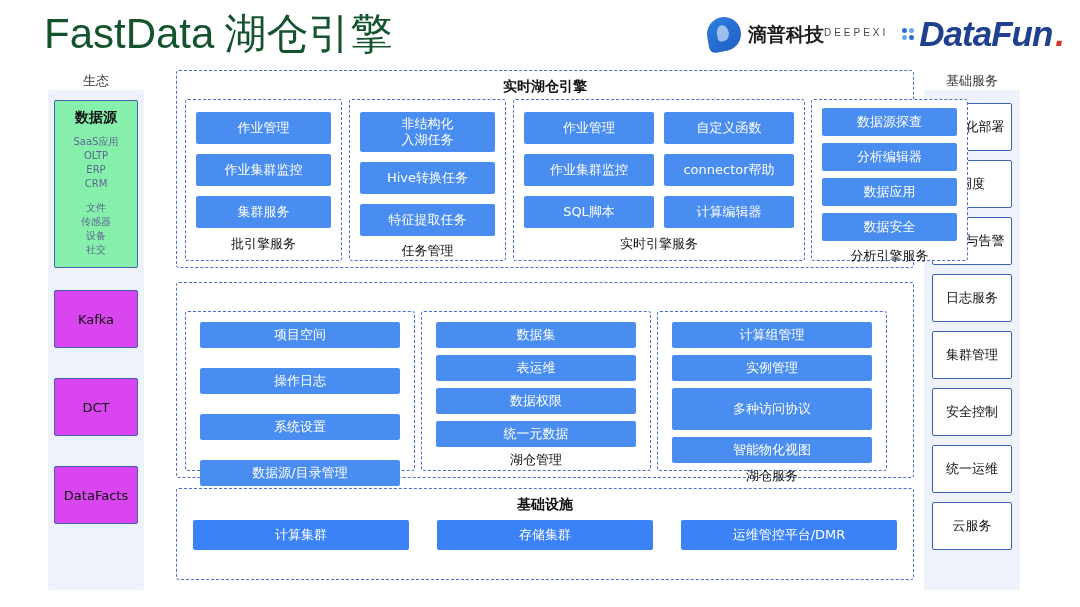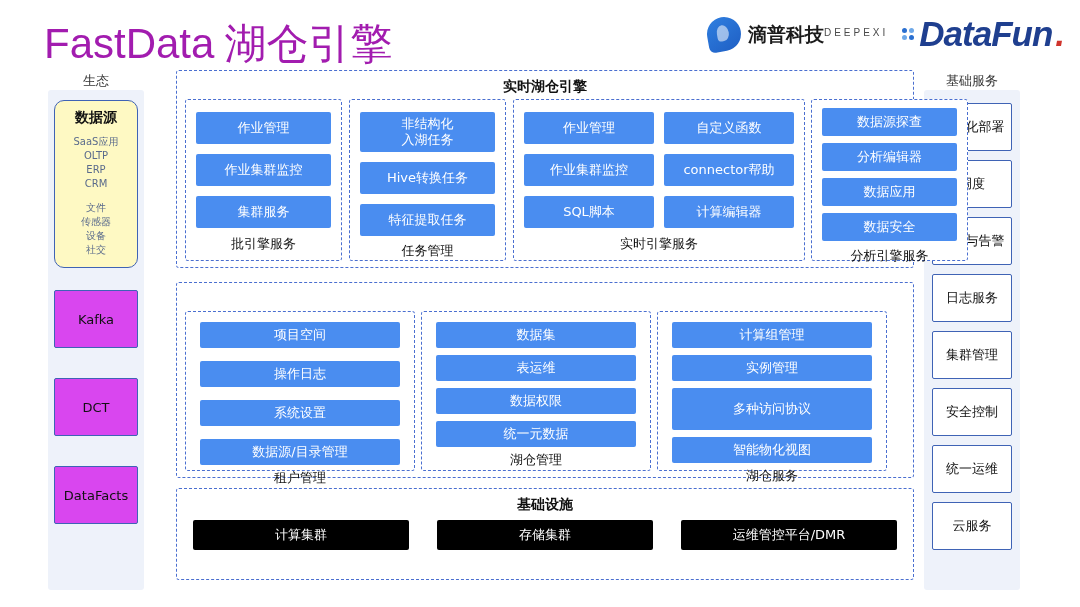--- a/index.html
+++ b/index.html
@@ -10,21 +10,21 @@
     color:#1a1a1a;
     overflow:hidden;
     position:relative;
   }
   
   .header{
     position:absolute;left:0;top:0;width:1080px;height:66px;
   }
   .title{
     position:absolute;left:44px;top:8px;
-    font-size:42px;line-height:72px;font-weight:400;color:#a21caf;
+    font-size:42px;line-height:52px;font-weight:400;color:#14532d;
     white-space:nowrap;
   }
   .title .en{font-family:"Liberation Sans",sans-serif;}
   .title .cn{font-family:"DejaVu Sans",sans-serif;margin-left:10px;}
   .logos{
     position:absolute;right:16px;top:14px;display:flex;align-items:center;gap:14px;
   }
   .logo-deepexi{display:flex;align-items:center;gap:7px;}
   .drop{
     width:34px;height:34px;border-radius:50% 50% 50% 6px;
@@ -55,22 +55,22 @@
     font-family:"DejaVu Sans",sans-serif;
   }
   .side-col{
     position:absolute;top:70px;width:96px;
     background:#eef2fa;border-radius:3px;
     padding:4px 0 8px 0;
   }
   .side-left{left:48px;height:508px;}
   .side-right{left:924px;height:508px;}
   .eco-box{
-    margin:6px 6px 0 6px;border:1px solid #3f63b5;border-radius:10px;
-    background:#fef9c3;padding:8px 4px 10px 4px;text-align:center;
+    margin:6px 6px 0 6px;border:1px solid #3f63b5;border-radius:2px;
+    background:#86efac;padding:8px 4px 10px 4px;text-align:center;
   }
   .eco-title{font-size:14px;font-weight:700;color:#111;font-family:"DejaVu Sans",sans-serif;margin-bottom:8px;}
   .eco-group{font-size:10px;color:#5a6b8c;line-height:14px;font-family:"DejaVu Sans",sans-serif;}
   .eco-gap{height:10px;}
   .eco-simple{
     margin:16px 6px 0 6px;border:1px solid #3f63b5;border-radius:2px;background:#d946ef;
     height:56px;display:flex;align-items:center;justify-content:center;
     font-size:13px;color:#111;font-family:"DejaVu Sans",sans-serif;text-align:center;padding:0 4px;
   }
   .svc-item{
@@ -96,21 +96,21 @@
     font-size:13px;color:#111;font-family:"DejaVu Sans",sans-serif;
     margin-top:auto;margin-bottom:7px;
   }
   .chip{
     background:#4a8df0;color:#fff;border-radius:2px;
     display:flex;align-items:center;justify-content:center;text-align:center;
     font-size:13px;font-family:"DejaVu Sans",sans-serif;line-height:16px;
     width:100%;height:32px;box-sizing:border-box;
   }
   .chip.tall{height:40px;}
-  .chip.light{background:#000000;}
+  .chip.light{background:#3b82f6;}
 
   
   #panel-engine{left:176px;top:70px;width:736px;height:196px;}
   #grp-batch{left:8px;top:28px;width:155px;height:160px;}
   #grp-task{left:172px;top:28px;width:155px;height:160px;}
   #grp-rt{left:336px;top:28px;width:290px;height:160px;}
   #grp-analy{left:634px;top:28px;width:155px;height:160px;}
   .two-col{display:flex;gap:10px;width:100%;}
   .two-col .chip{width:50%;}
 
@@ -235,21 +235,21 @@
       <div class="chip" style="height:28px;">数据应用</div>
       <div class="chip" style="height:28px;">数据安全</div>
     </div>
     <div class="group-label">分析引擎服务</div>
   </div>
 </div>
 
 <div class="panel" id="panel-base">
 
   <div class="group" id="grp-tenant">
-    <div class="group-body" style="gap:13px;padding:10px 14px 4px 14px;">
+    <div class="group-body" style="gap:20px;padding:10px 14px 4px 14px;">
       <div class="chip" style="height:26px;">项目空间</div>
       <div class="chip" style="height:26px;">操作日志</div>
       <div class="chip" style="height:26px;">系统设置</div>
       <div class="chip" style="height:26px;">数据源/目录管理</div>
     </div>
     <div class="group-label">租户管理</div>
   </div>
 
   <div class="group" id="grp-lake">
     <div class="group-body" style="gap:7px;padding:10px 14px 4px 14px;">

